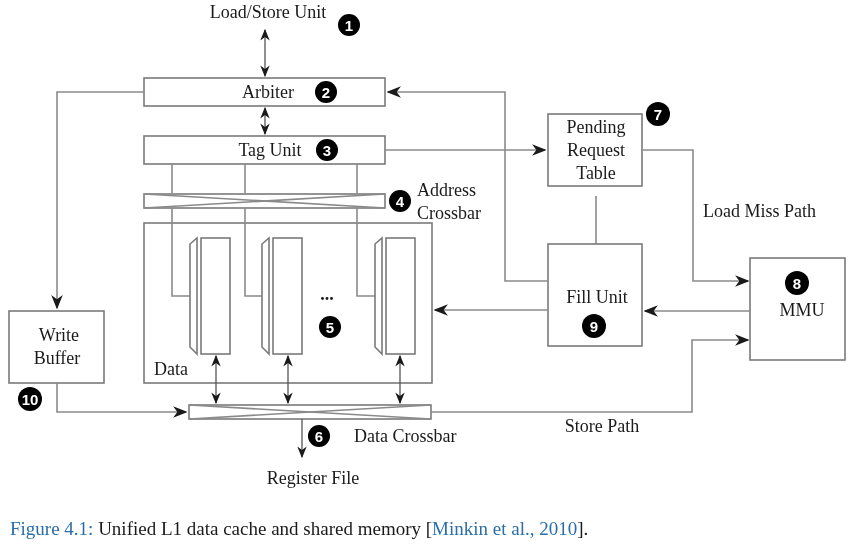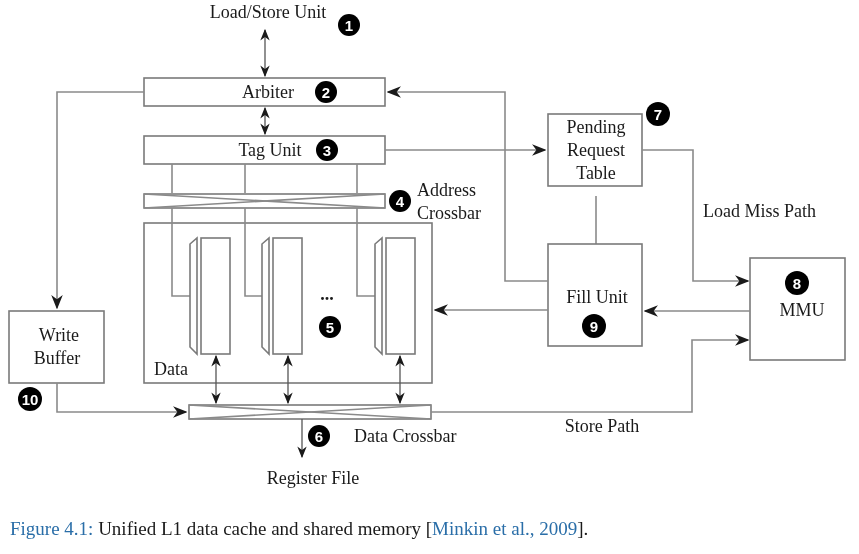--- a/index.html
+++ b/index.html
@@ -155,13 +155,13 @@
   <rect class="box" x="750" y="258" width="95" height="102"></rect>
   <g>
     <circle class="badge-c" cx="797" cy="283" r="12"></circle>
     <text class="badge-t" x="797" y="283">8</text>
   </g>
   <text class="lbl" x="802" y="316" text-anchor="middle">MMU</text>
 
   <line class="ln" x1="750" y1="311" x2="645" y2="311" marker-end="url(#arr)"></line>
 </svg>
 
-<div class="caption"><span class="blue">Figure 4.1:</span><span> Unified L1 data cache and shared memory [</span><span class="blue">Minkin et al., 2009</span><span>].</span></div>
+<div class="caption"><span class="blue">Figure 4.1:</span><span> Unified L1 data cache and shared memory [</span><span class="blue">Minkin et al., 2010</span><span>].</span></div>
 
 </body></html>

